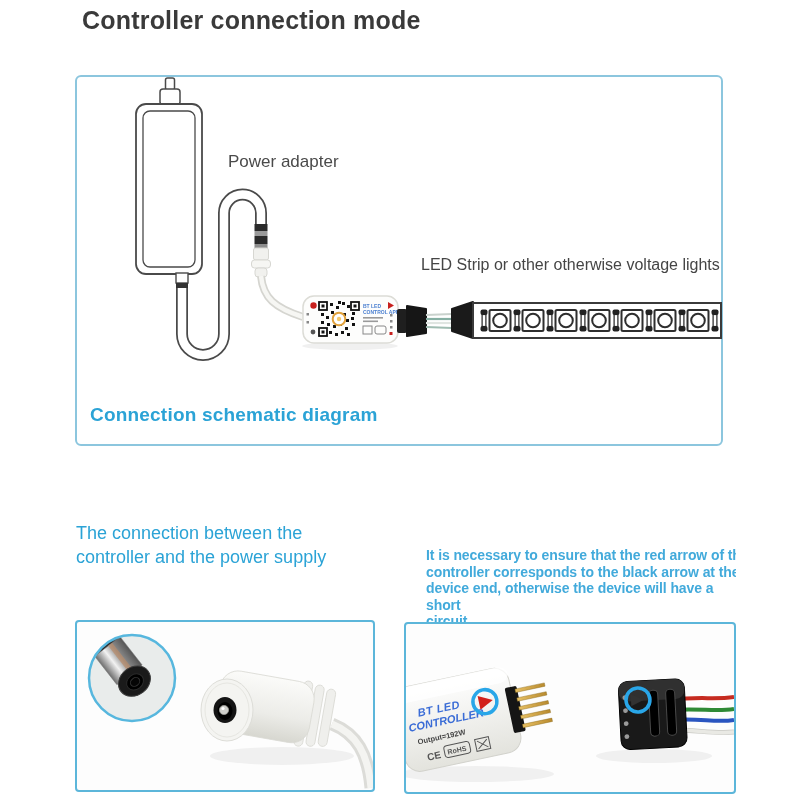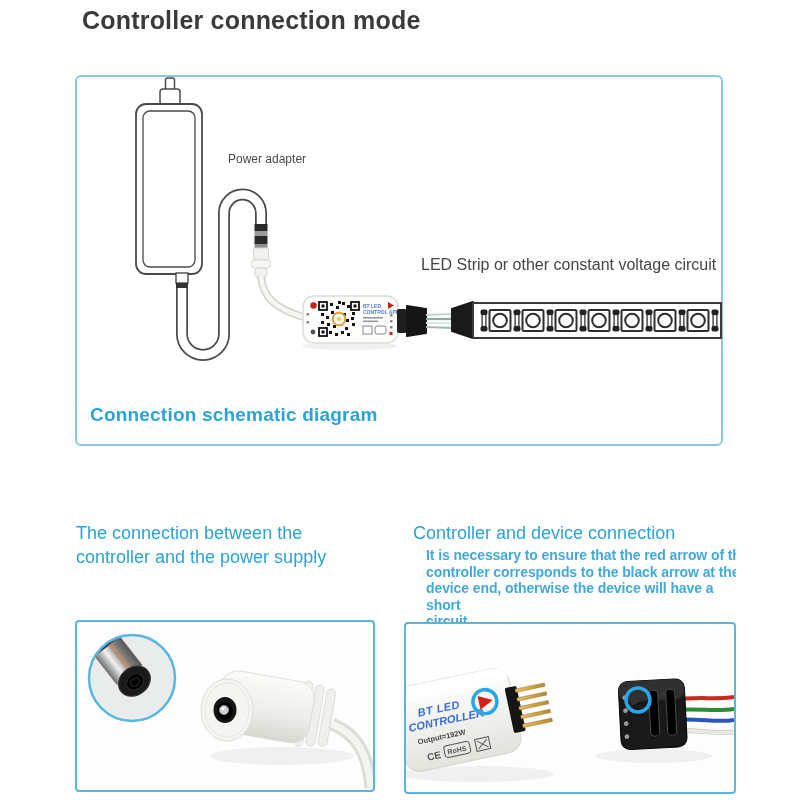--- a/index.html
+++ b/index.html
@@ -8,21 +8,21 @@
     --red-marker:#d01f1a; --highlight-circle:#29a6e8;
   }
   *{margin:0;padding:0;box-sizing:border-box}
   html,body{background:#fff}
   .page{position:relative;width:736px;height:800px;background:#ffffff;overflow:hidden;
         font-family:"Liberation Sans",sans-serif;}
   .abs{position:absolute}
   .page-title{left:82px;top:6px;font-size:25px;font-weight:bold;color:var(--title-text);letter-spacing:.2px}
   .schembox{left:75px;top:75px;width:648px;height:371px;border:2px solid var(--box-border);border-radius:6px;background:#fff}
   .schemsvg{left:75px;top:75px;pointer-events:none}
-  .lbl{color:var(--diagram-label);font-size:12px}
+  .lbl{color:var(--diagram-label);font-size:17px}
   .lbl-power{left:228px;top:152px}
   .lbl-strip{left:421px;top:256px;font-size:16px;color:#454545}
   .caption{left:90px;top:404px;font-size:19px;font-weight:bold;color:var(--accent);letter-spacing:.2px}
   .h-blue{font-size:18px;font-weight:normal;color:var(--accent);line-height:1.32;white-space:pre-line}
   .h-left{left:76px;top:522px;width:310px}
   .h-right{left:413px;top:522px;width:320px}
   .p-right{left:426px;top:547px;width:325px;font-size:14px;font-weight:bold;color:var(--body-text-blue);
            line-height:1.18;white-space:pre-line;letter-spacing:-0.1px}
   .photobox{border:2px solid var(--photo-border);border-radius:4px;background:#fdfdfd;overflow:hidden}
   .photo-left{left:75px;top:620px;width:300px;height:172px}
@@ -165,26 +165,25 @@
         <use href="#led-module" x="566" y="320.5"></use>
           <use href="#led-module" x="599" y="320.5"></use>
         <use href="#led-module" x="632" y="320.5"></use>
           <use href="#led-module" x="665" y="320.5"></use>
         <use href="#led-module" x="698" y="320.5"></use>
       </g>
     </g>
   </svg>
 
   <div class="abs lbl lbl-power">Power adapter</div>
-  <div class="abs lbl lbl-strip">LED Strip or other constant voltage circuit</div>
+  <div class="abs lbl lbl-strip">LED Strip or other otherwise voltage lights</div>
   <div class="abs caption">Connection schematic diagram</div>
 
   <div class="abs h-blue h-left">The connection between the
 controller and the power supply</div>
-  <div class="abs h-blue h-right">Controller and device connection</div>
   <p class="abs p-right">It is necessary to ensure that the red arrow of the
 controller corresponds to the black arrow at the
 device end, otherwise the device will have a short
 circuit.</p>
 
   <div class="abs photobox photo-left">
     <svg width="296" height="168" viewBox="0 0 296 168">
       <defs>
         <linearGradient id="jackGrad" x1="0" y1="0" x2="0" y2="1">
           <stop offset="0" stop-color="#fbfbf9"></stop>

